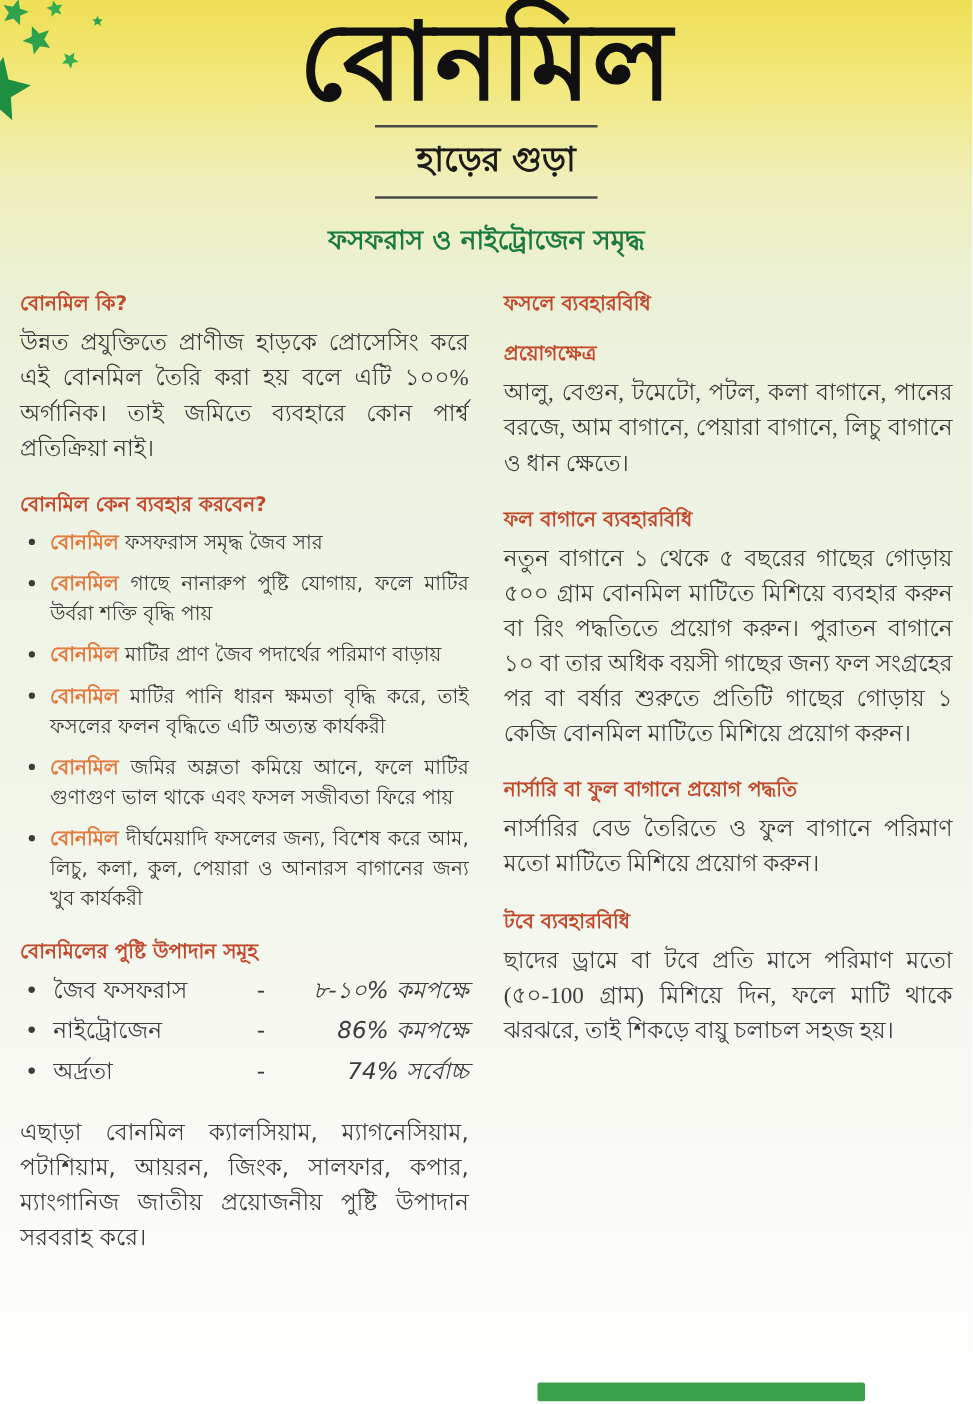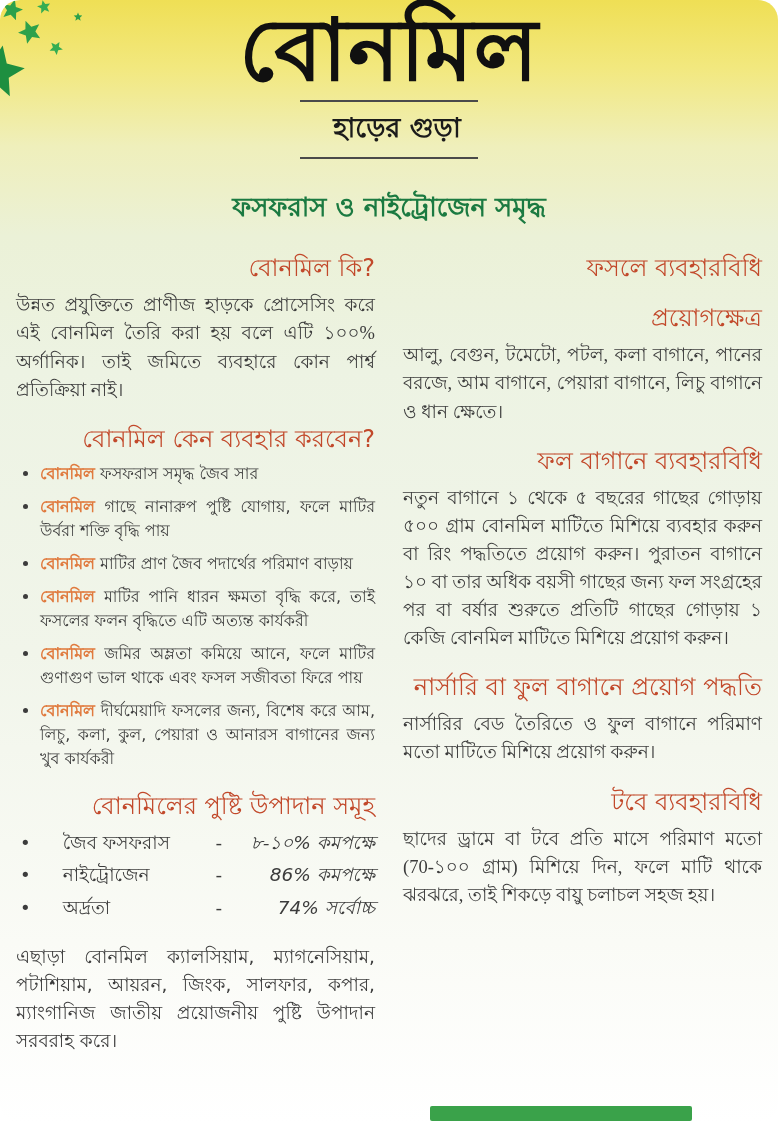--- a/index.html
+++ b/index.html
@@ -9,21 +9,20 @@
     width: 778px;
   }
   .page {
     position: relative;
     width: 778px;
     height: 1123px;
     overflow: hidden;
     background: linear-gradient(180deg,
       #efdf55 0%, #f2e87e 6%, #efefbb 13%, #ebf1d7 21%,
       #edf3e3 33%, #f1f5ea 58%, #fafbf6 84%, #ffffff 100%);
-    border-radius: 20px;
   }
   .stars-svg {
     position: absolute;
     top: 0; left: 0;
     width: 175px; height: 145px;
     pointer-events: none;
   }
   header { position: relative; text-align: center; padding-top: 2px; }
   .title {
     font-size: 86px;
@@ -37,38 +36,37 @@
     border-top: 2px solid #4a4a4a;
     margin: 2px auto 0 auto;
   }
   .subtitle {
     font-size: 27px;
     font-weight: 800;
     color: #1b1b1b;
     margin: 5px 0 5px 16px;
   }
   .tagline {
-    font-size: 26px;
+    font-size: 21px;
     font-weight: 800;
     color: #1b7a41;
-    margin-top: 28px;
+    margin-top: 17px;
   }
   .columns {
     display: flex;
     gap: 28px;
     padding: 22px 16px 0 16px;
   }
   .col { flex: 1 1 0; min-width: 0; }
   h2.sec-heading {
-    font-size: 24px;
-    font-weight: 400;
+    font-size: 16px;
+    font-weight: 700;
     color: #c2492b;
     margin-bottom: 8px;
     line-height: 1.25;
-    text-align: right;
   }
   p.sec-body {
     font-size: 18.5px;
     color: #3c3c3c;
     line-height: 1.52;
     text-align: justify;
     font-family: Liberation Serif, serif;
   }
   section { margin-bottom: 20px; }
   ul.why-list {
@@ -93,21 +91,21 @@
     align-items: baseline;
     font-size: 18.5px;
     line-height: 1.55;
     margin-bottom: 4px;
   }
   ul.nutrient-list li::before {
     content: "•";
     margin-right: 12px;
     font-size: 18px;
   }
-  .nutrient-name { width: 170px; margin-left: 20px; }
+  .nutrient-name { width: 170px; }
   .nutrient-dash { flex: 1; text-align: center; }
   .nutrient-value { width: 170px; text-align: right; white-space: nowrap; font-style: italic; }
   p.closing {
     font-size: 18.5px;
     color: #3c3c3c;
     line-height: 1.52;
     text-align: justify;
     margin-top: 16px;
   }
   .bottom-strip {
@@ -199,20 +197,20 @@
         <section>
           <h2 class="sec-heading">ফল বাগানে ব্যবহারবিধি</h2>
           <p class="sec-body">নতুন বাগানে ১ থেকে ৫ বছরের গাছের গোড়ায় ৫০০ গ্রাম বোনমিল মাটিতে মিশিয়ে ব্যবহার করুন বা রিং পদ্ধতিতে প্রয়োগ করুন। পুরাতন বাগানে ১০ বা তার অধিক বয়সী গাছের জন্য ফল সংগ্রহের পর বা বর্ষার শুরুতে প্রতিটি গাছের গোড়ায় ১ কেজি বোনমিল মাটিতে মিশিয়ে প্রয়োগ করুন।</p>
         </section>
         <section>
           <h2 class="sec-heading">নার্সারি বা ফুল বাগানে প্রয়োগ পদ্ধতি</h2>
           <p class="sec-body">নার্সারির বেড তৈরিতে ও ফুল বাগানে পরিমাণ মতো মাটিতে মিশিয়ে প্রয়োগ করুন।</p>
         </section>
         <section>
           <h2 class="sec-heading">টবে ব্যবহারবিধি</h2>
-          <p class="sec-body">ছাদের ড্রামে বা টবে প্রতি মাসে পরিমাণ মতো (70-১০০ গ্রাম) মিশিয়ে দিন, ফলে মাটি থাকে ঝরঝরে, তাই শিকড়ে বায়ু চলাচল সহজ হয়।</p>
+          <p class="sec-body">ছাদের ড্রামে বা টবে প্রতি মাসে পরিমাণ মতো (৫০-100 গ্রাম) মিশিয়ে দিন, ফলে মাটি থাকে ঝরঝরে, তাই শিকড়ে বায়ু চলাচল সহজ হয়।</p>
         </section>
       </div>
 
   </div>
 
   <div class="bottom-strip"></div>
 </div>
 
 </body></html>

